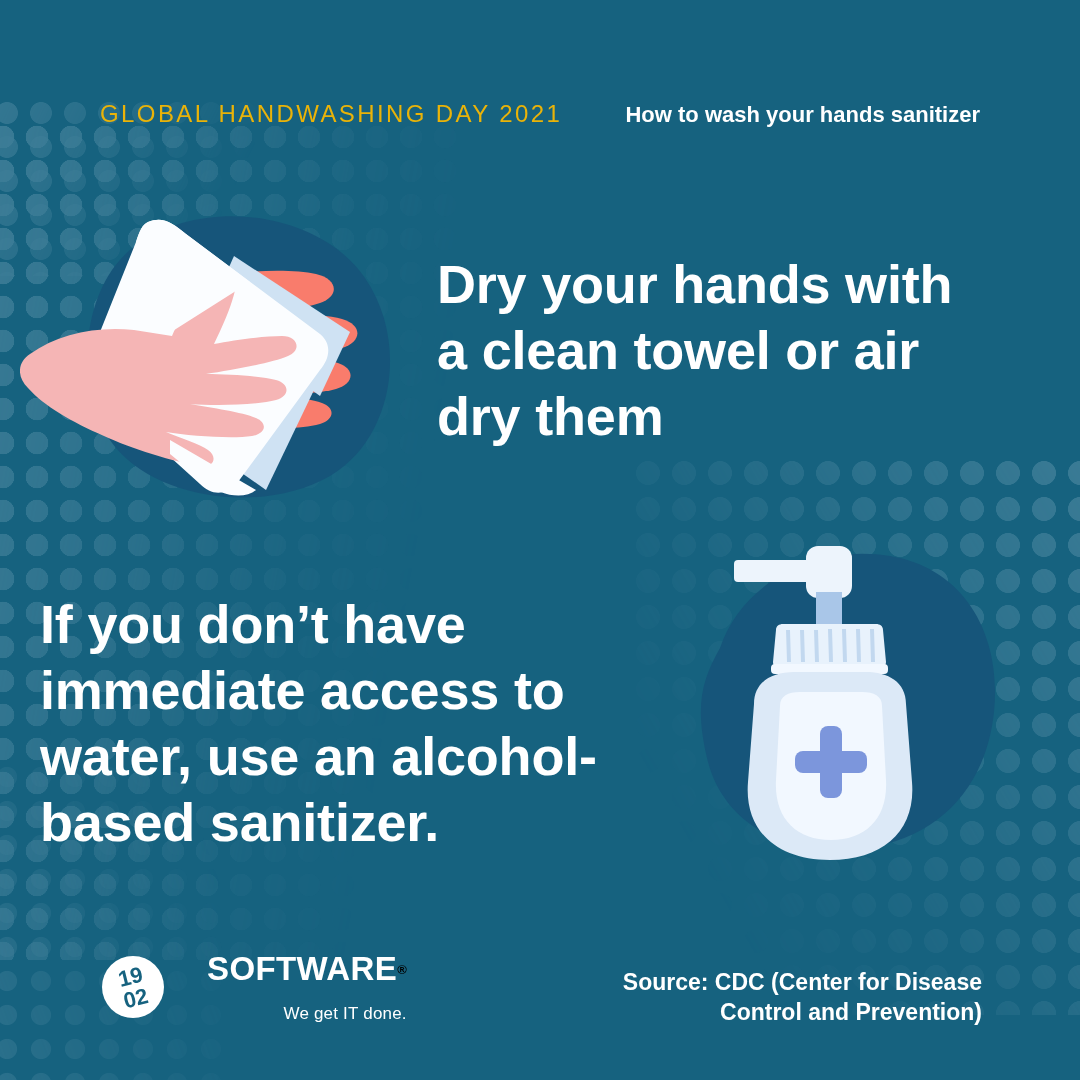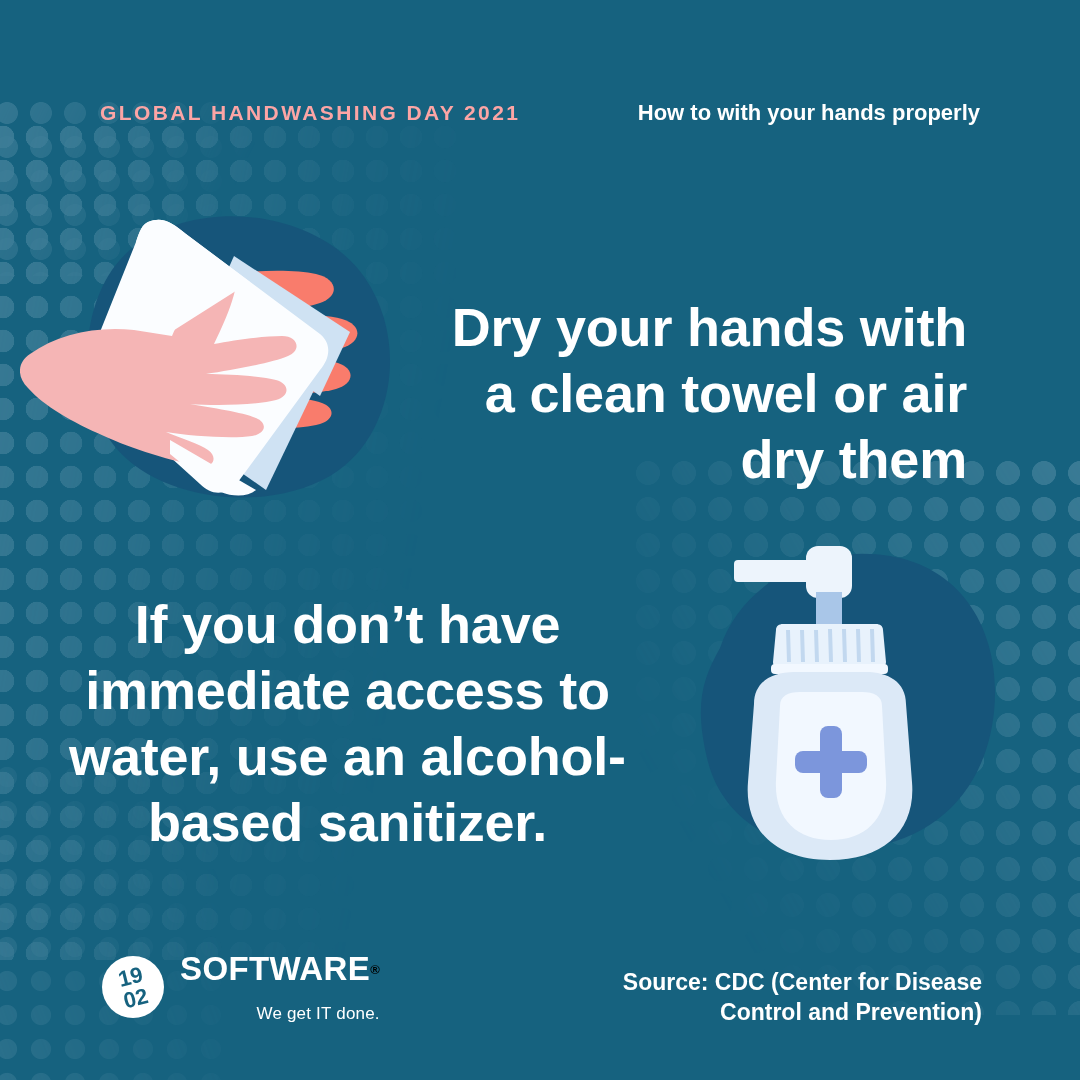--- a/index.html
+++ b/index.html
@@ -69,23 +69,23 @@
   .header {
     position: absolute;
     top: 100px;
     left: 100px;
     right: 100px;
     display: flex;
     align-items: baseline;
     justify-content: space-between;
   }
   .kicker {
-    color: #fca5a5;
-    font-size: 21px;
-    font-weight: bold;
+    color: #eab308;
+    font-size: 24px;
+    font-weight: normal;
     letter-spacing: 2.4px;
     white-space: nowrap;
   }
   .subtitle {
     color: #ffffff;
     font-size: 22px;
     font-weight: bold;
     white-space: nowrap;
   }
 
@@ -96,28 +96,27 @@
     font-size: 54px;
     font-weight: bold;
     line-height: 1.22;
     letter-spacing: -0.2px;
     white-space: pre-line;
   }
   .headline-1 {
     top: 252px;
     left: 437px;
     width: 530px;
-    text-align: right;
-    margin-top: 43px;
+    text-align: left;
   }
   .headline-2 {
     top: 592px;
     left: 40px;
     width: 615px;
-    text-align: center;
+    text-align: left;
   }
 
   
   .illus {
     position: absolute;
   }
   .illus-towel { left: 20px;  top: 182px; }
   .illus-bottle { left: 676px; top: 530px; }
 
   
@@ -135,20 +134,21 @@
     flex: 0 0 auto;
   }
   .logo-words { line-height: 1; }
   .logo-wordmark {
     color: #ffffff;
     font-size: 33px;
     font-weight: bold;
     letter-spacing: 0.4px;
     position: relative;
     display: inline-block;
+    margin-left: 27px;
   }
   .logo-reg {
     font-size: 13px;
     vertical-align: super;
     font-weight: bold;
   }
   .logo-tagline {
     color: #ffffff;
     font-size: 17px;
     text-align: right;
@@ -173,21 +173,21 @@
 
 <div id="poster">
 
   <div class="halftone ht-topleft"></div>
   <div class="halftone ht-left"></div>
   <div class="halftone ht-right"></div>
   <div class="halftone ht-botleft"></div>
 
   <div class="header">
     <div class="kicker">GLOBAL HANDWASHING DAY 2021</div>
-    <div class="subtitle">How to with your hands properly</div>
+    <div class="subtitle">How to wash your hands sanitizer</div>
   </div>
 
   <div class="illus illus-towel">
     <svg width="400" height="330" viewBox="0 0 400 330">
 
       <path d="M118 62 C185 14 300 30 345 96 C390 162 372 258 310 294 C244 332 140 318 96 266 C52 214 58 102 118 62 Z" fill="#16557A"></path>
 
       <g fill="#F97C6C">
         <path d="M168 100 C214 88 268 86 296 92 C318 97 320 114 300 121 C268 132 208 134 172 126 C152 121 150 105 168 100 Z"></path>
         <path d="M196 139 C240 130 296 130 322 137 C343 143 342 160 322 166 C292 175 232 175 200 166 C180 160 179 144 196 139 Z"></path>

